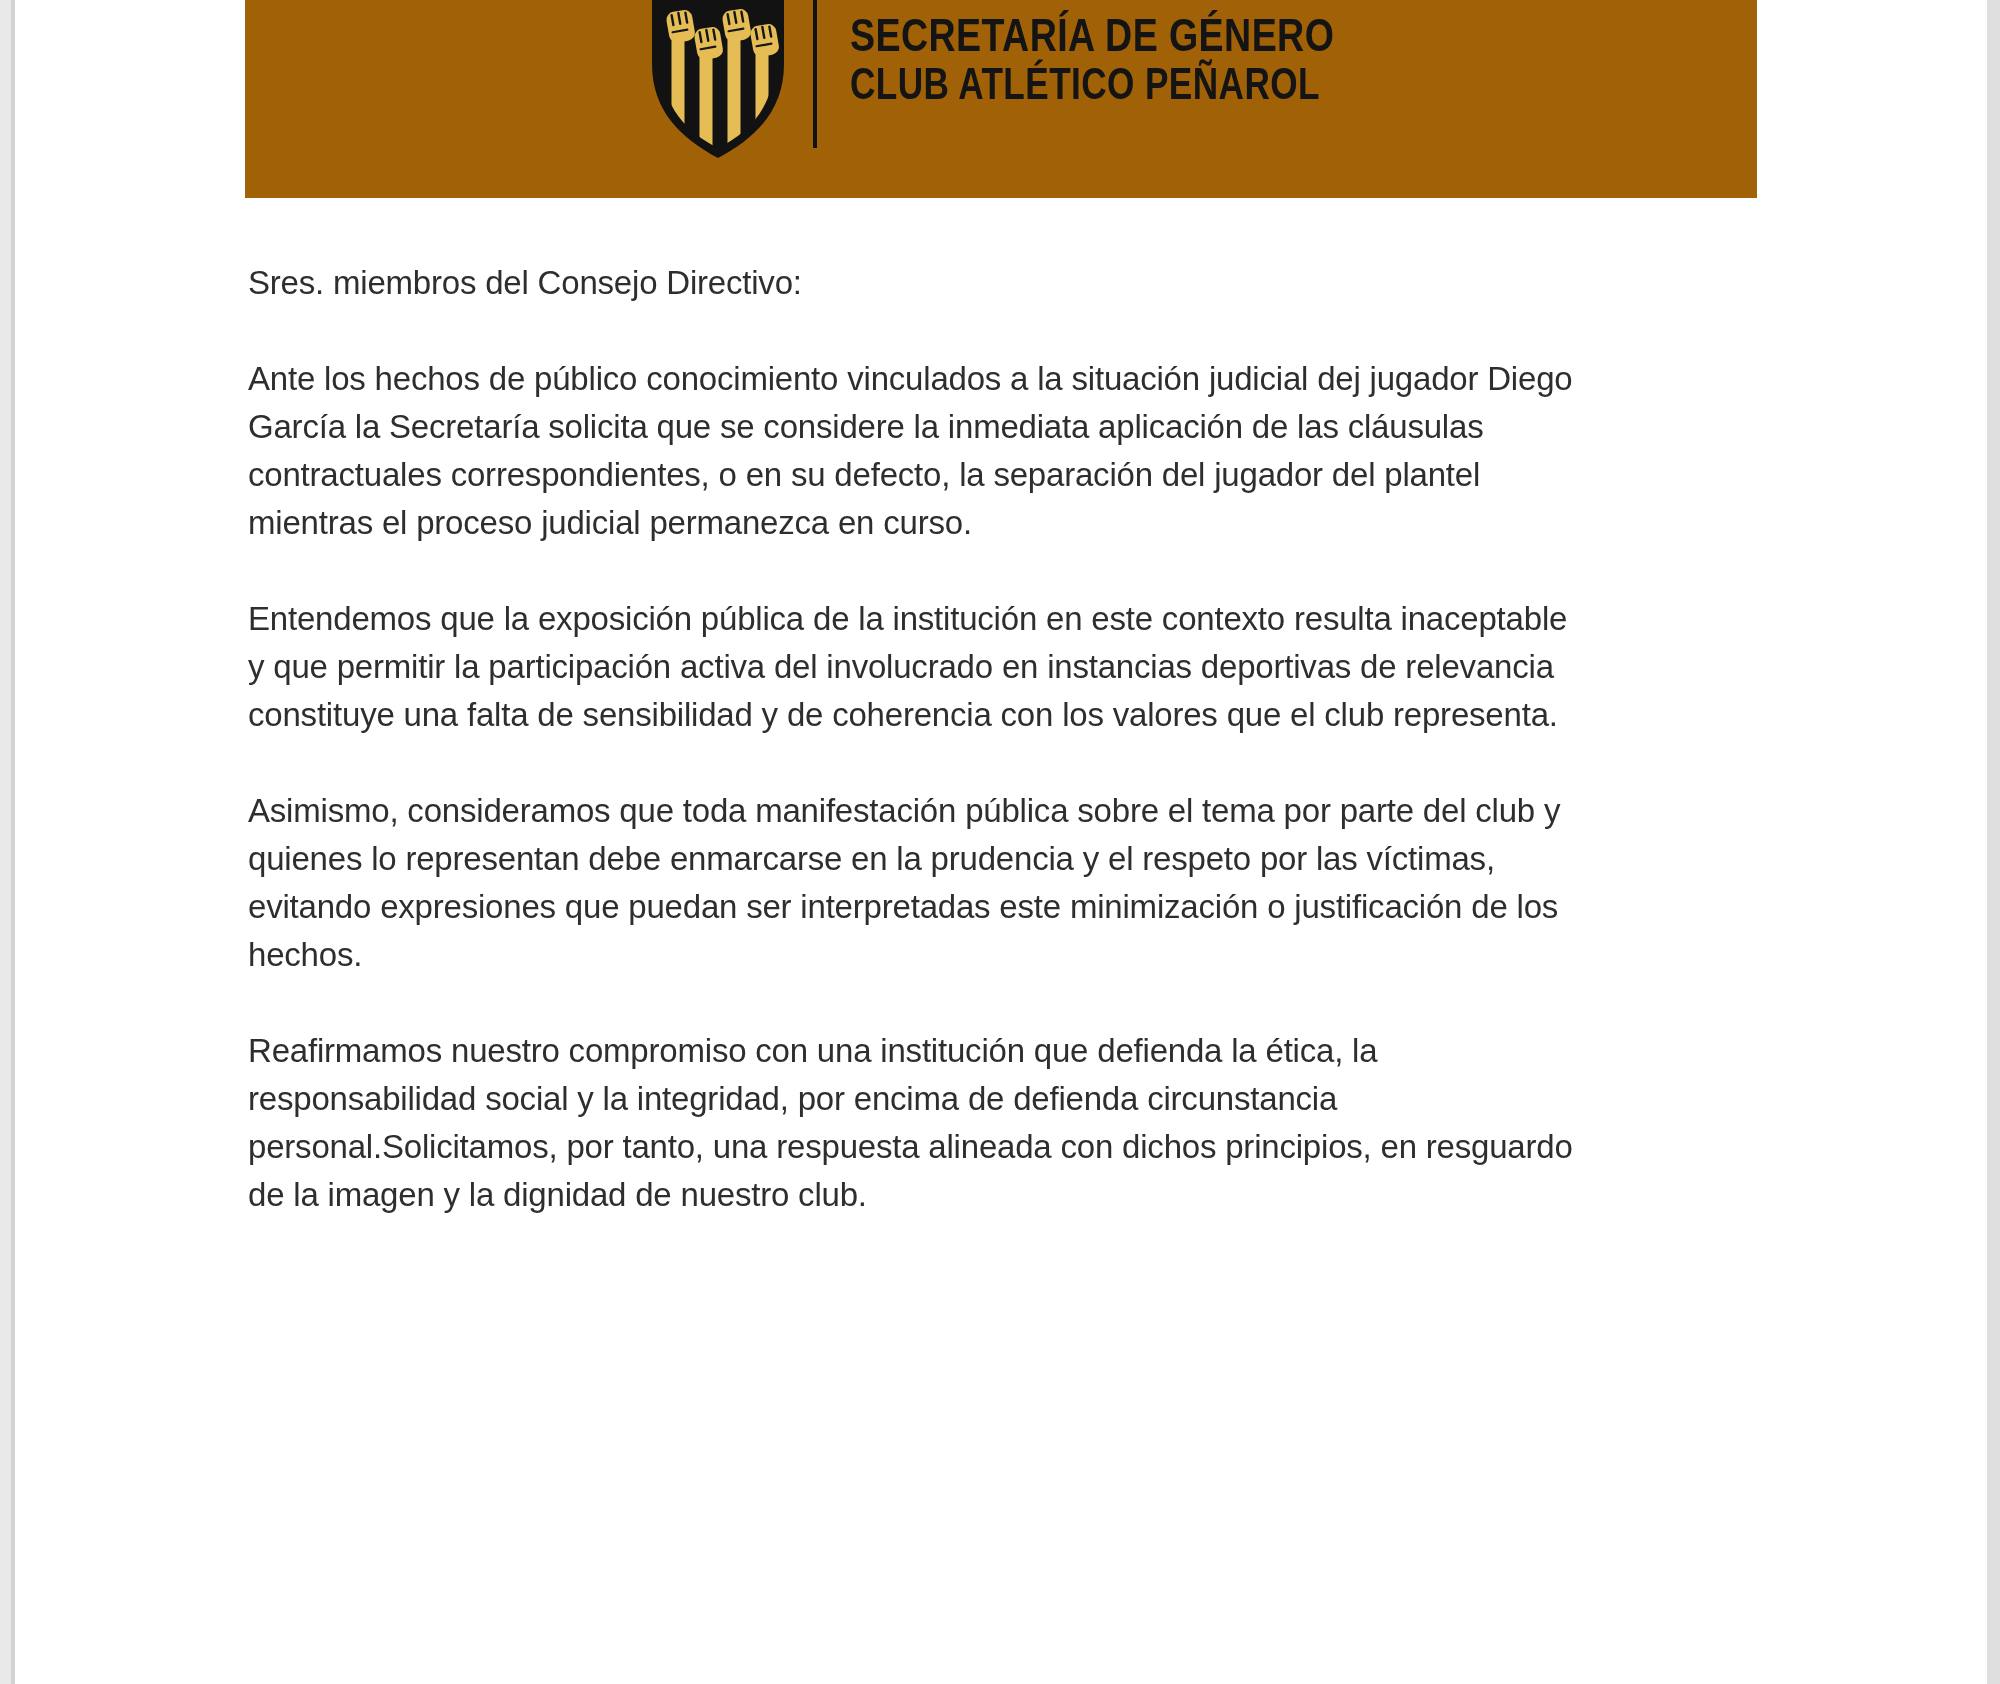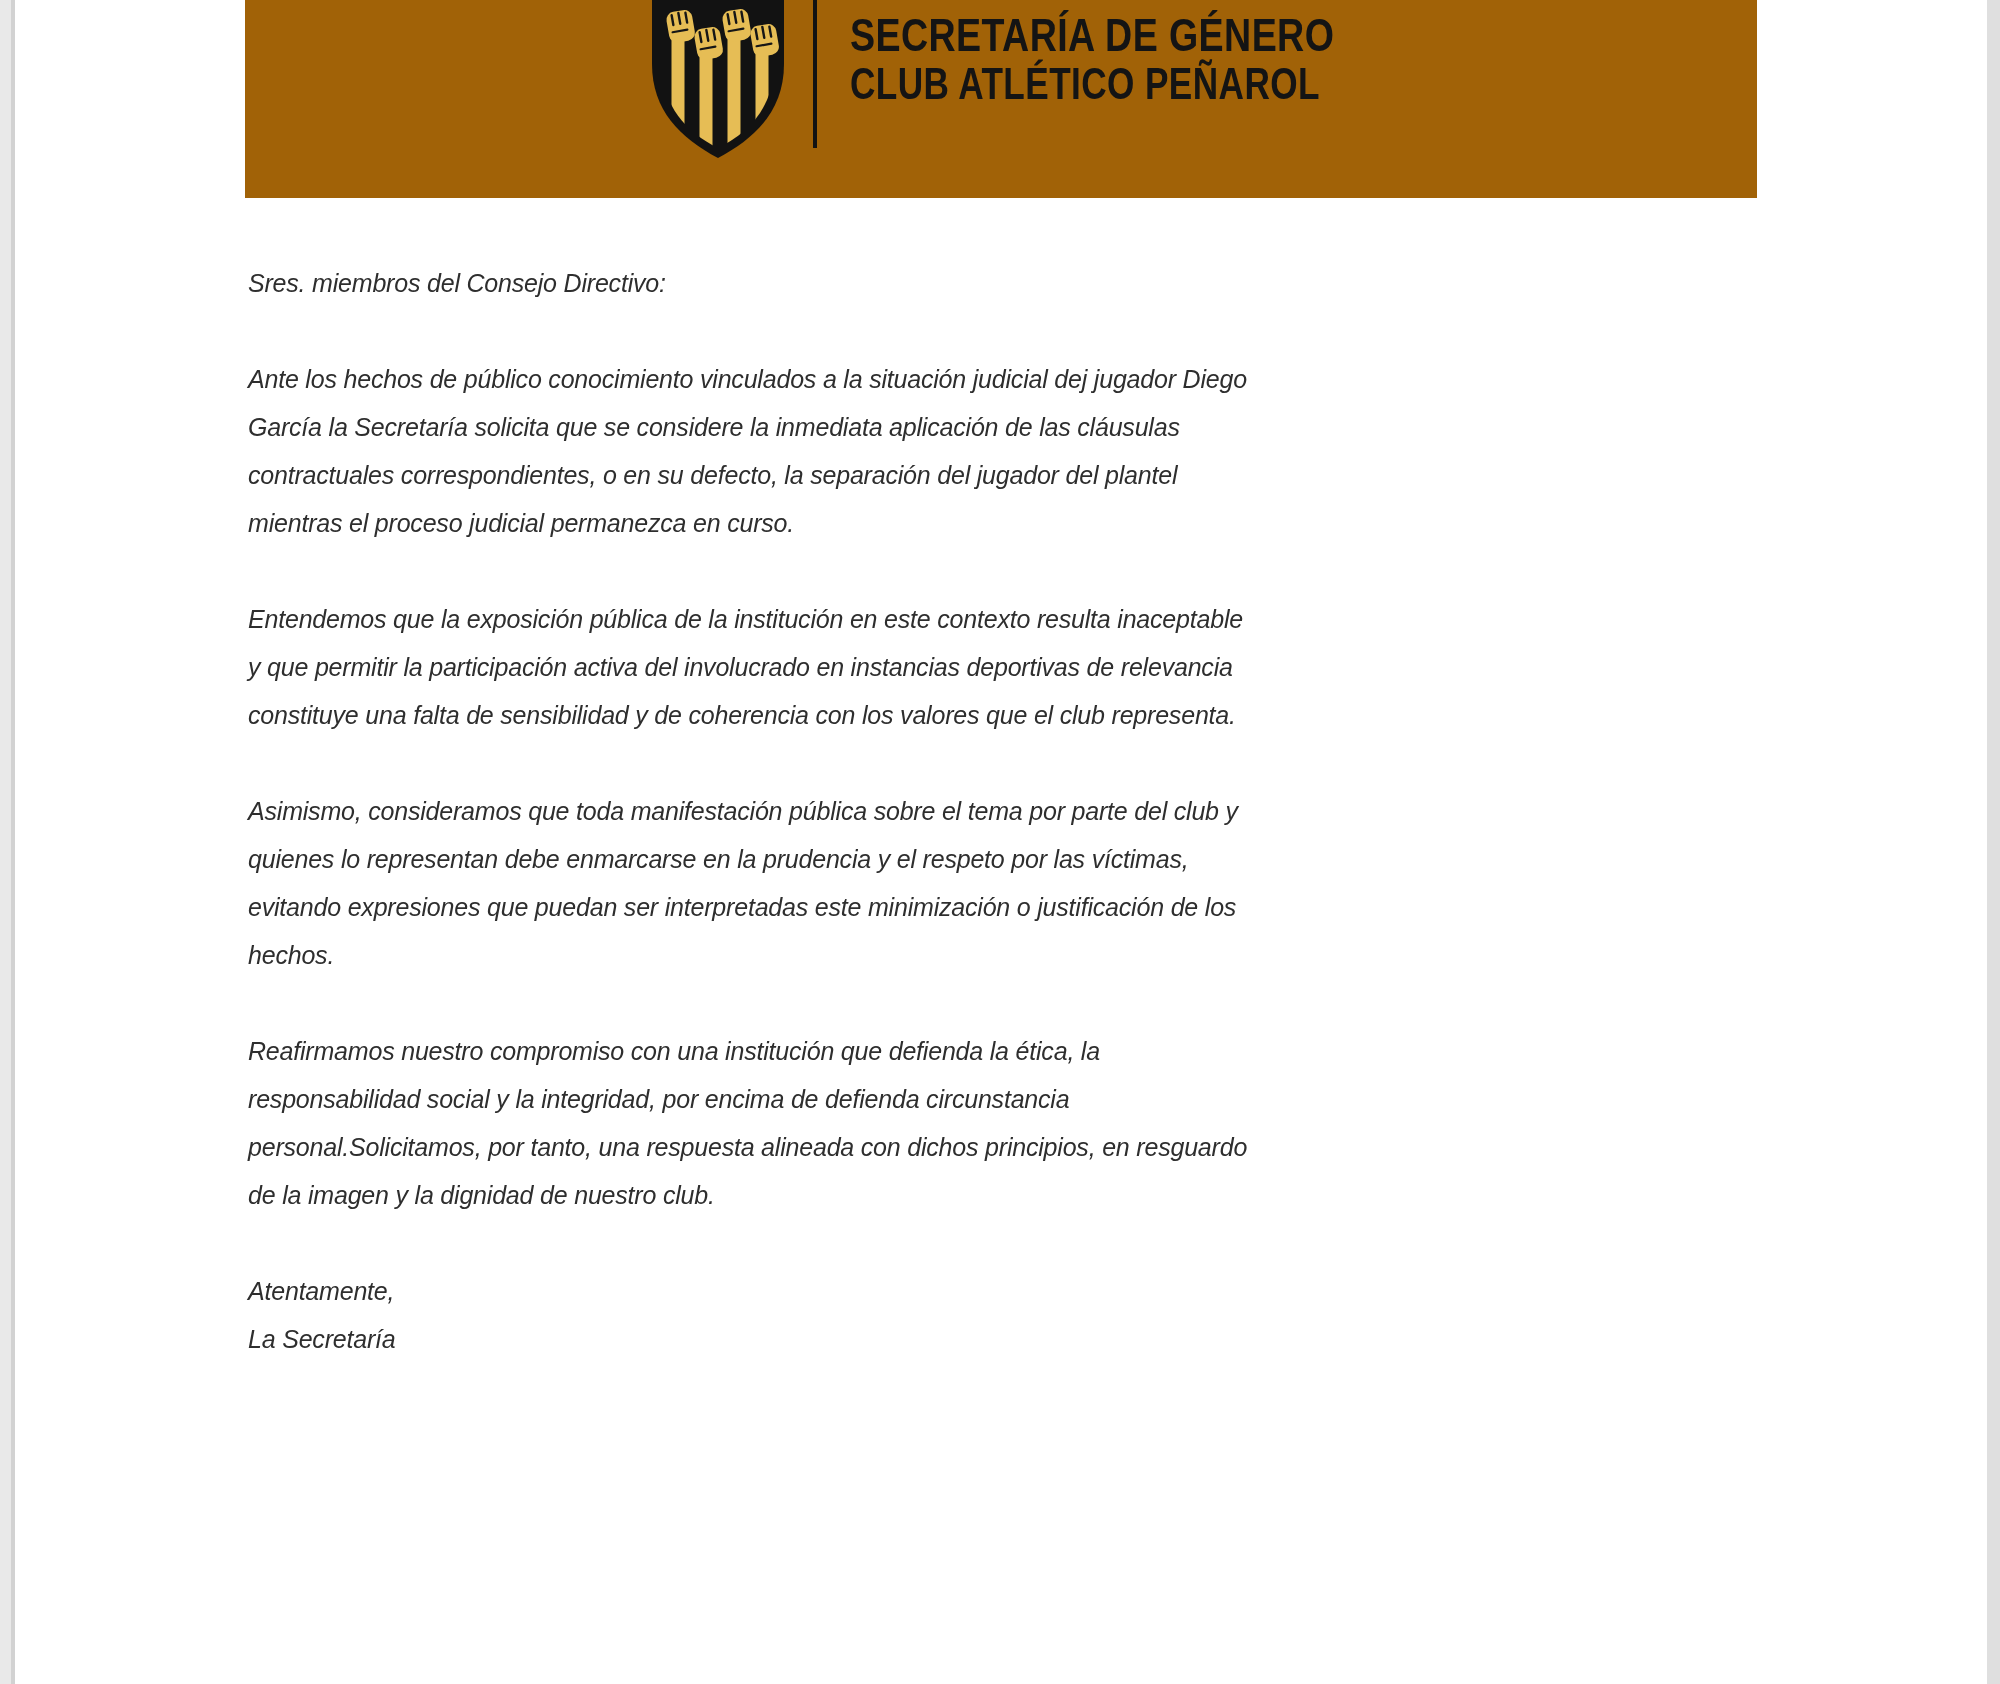--- a/index.html
+++ b/index.html
@@ -71,25 +71,24 @@
   
   .letter {
     position: absolute;
     left: 248px; top: 198px;
     width: 1680px;
     padding-top: 61px;
     color: #2e2e2e;
   }
   .letter p {
     margin: 0 0 48px 0;
-    font-size: 25px;
+    font-size: 33px;
     line-height: 48px;
     letter-spacing: -0.2px;
     white-space: pre-line; 
-    font-style: italic;
   }
 </style>
 </head>
 <body>
 
 <div class="page">
 
   <div class="edge-left"></div>
   <div class="edge-right"></div>
 
@@ -140,17 +139,15 @@
 y que permitir la participación activa del involucrado en instancias deportivas de relevancia
 constituye una falta de sensibilidad y de coherencia con los valores que el club representa.</p>
     <p>Asimismo, consideramos que toda manifestación pública sobre el tema por parte del club y
 quienes lo representan debe enmarcarse en la prudencia y el respeto por las víctimas,
 evitando expresiones que puedan ser interpretadas este minimización o justificación de los
 hechos.</p>
     <p>Reafirmamos nuestro compromiso con una institución que defienda la ética, la
 responsabilidad social y la integridad, por encima de defienda circunstancia
 personal.Solicitamos, por tanto, una respuesta alineada con dichos principios, en resguardo
 de la imagen y la dignidad de nuestro club.</p>
-    <p>Atentamente,
-La Secretaría</p>
   </main>
 
 </div>
 
 </body></html>

